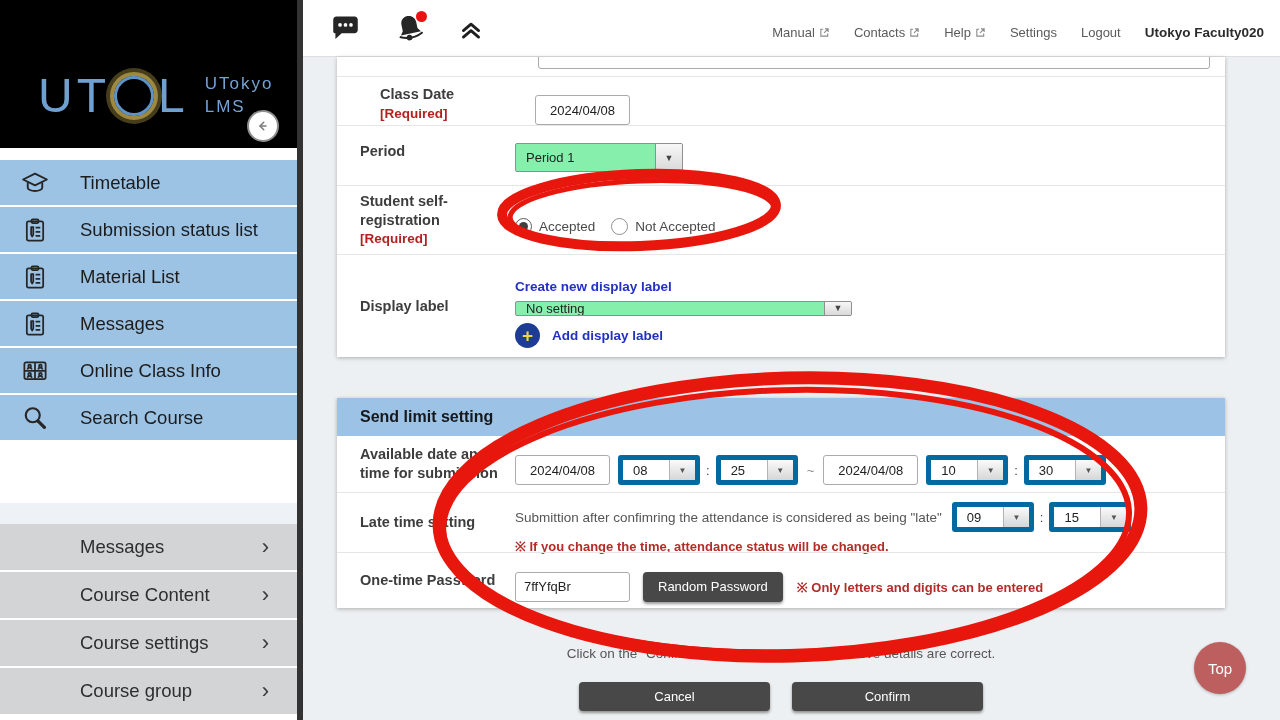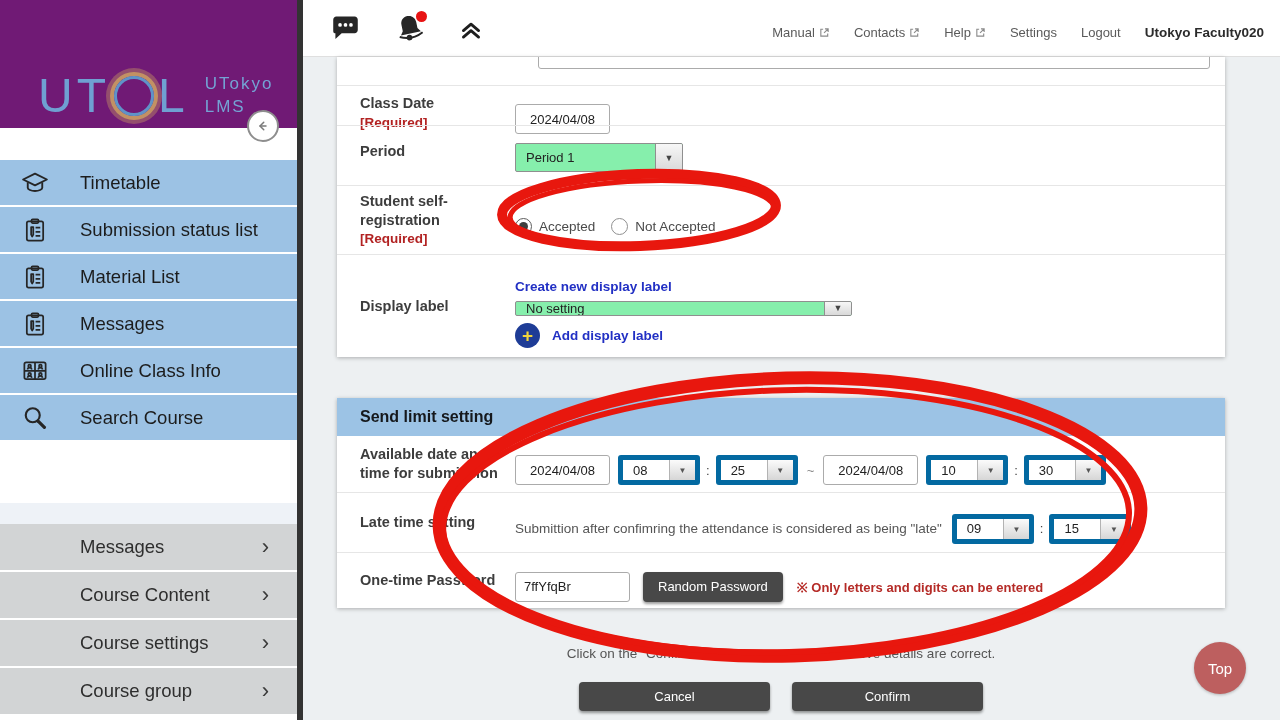--- a/index.html
+++ b/index.html
@@ -3,21 +3,21 @@
 <meta charset="utf-8">
 <style>
   * { margin:0; padding:0; box-sizing:border-box; }
   html,body { width:1280px; height:720px; overflow:hidden; }
   body { font-family:"Liberation Sans", sans-serif; background:#edf0f2; }
   .stage { position:relative; width:1280px; height:720px; overflow:hidden; }
 
   
   .sidebar { position:absolute; left:0; top:0; width:297px; height:720px; background:#fff; overflow:hidden; }
   .vdivider { position:absolute; left:297px; top:0; width:6px; height:720px; background:#333; }
-  .logo-area { position:relative; height:128px; background:#701a75; }
+  .logo-area { position:relative; height:148px; background:#000000; }
   .logo { position:absolute; left:38px; top:72px; display:flex; align-items:center; color:#6fa0d2; }
   .logo-letters { font-size:48px; font-weight:400; letter-spacing:4px; line-height:1; }
   .logo-o { position:relative; width:40px; height:40px; border:3px solid #5f93c8; border-radius:50%; margin:0 4px;
             box-shadow:0 0 0 4px rgba(232,201,92,.55), 0 0 0 8px rgba(232,201,92,.30); }
   .logo-sub { margin-left:16px; font-size:17px; line-height:1.35; letter-spacing:2px; color:#74a3d4; }
   .collapse-btn { position:absolute; right:18px; top:110px; width:32px; height:32px; border-radius:50%;
                   border:2px solid #8e8e8e; background:#fff; color:#777; display:flex; align-items:center; justify-content:center; cursor:pointer; }
   .menu-primary { position:absolute; top:160px; left:0; width:100%; }
   .mi { height:47px; background:#9cc2e4; border-bottom:2px solid #fff; display:flex; align-items:center; cursor:pointer; }
   .mi-icon { width:34px; margin-left:18px; display:flex; align-items:center; justify-content:center; }
@@ -252,21 +252,21 @@
           </span>
         <span class="tb-link">
             <span>Logout</span>
           </span>
         <span class="tb-user">Utokyo Faculty020</span>
       </div>
     </div>
 
     <section class="panel panel1">
       <input class="txt cutoff-input" readonly="" style="">
-      <div class="frow" style="top:28px; height:55px;">
+      <div class="frow" style="top:19px; height:55px;padding-left:20px;">
         <div class="flabel">
           <span>Class Date</span><br>
           <span class="req">[Required]</span>
         </div>
         <div class="ffield">
           <input class="txt date" readonly="" value="2024/04/08" style="">
         </div>
       </div>
       <div class="frow" style="top:68px; height:52px;">
         <div class="flabel">
@@ -356,20 +356,21 @@
             <div class="spin">
               <span class="v">09</span>
               <span class="sb">▼</span>
             </div>
             <span class="colon">:</span>
             <div class="spin">
               <span class="v">15</span>
               <span class="sb">▼</span>
             </div>
           </span>
+          <span class="note">※ If you change the time, attendance status will be changed.</span>
         </div>
       </div>
       <div class="frow" style="top:154px; height:56px;">
         <div class="flabel">
           <span>One-time Password</span>
         </div>
         <div class="ffield">
           <input class="txt pwd" readonly="" value="7ffYfqBr" style="">
           <button class="btn-dark rand-btn">Random Password</button>
           <span style="width:14px;"></span>

